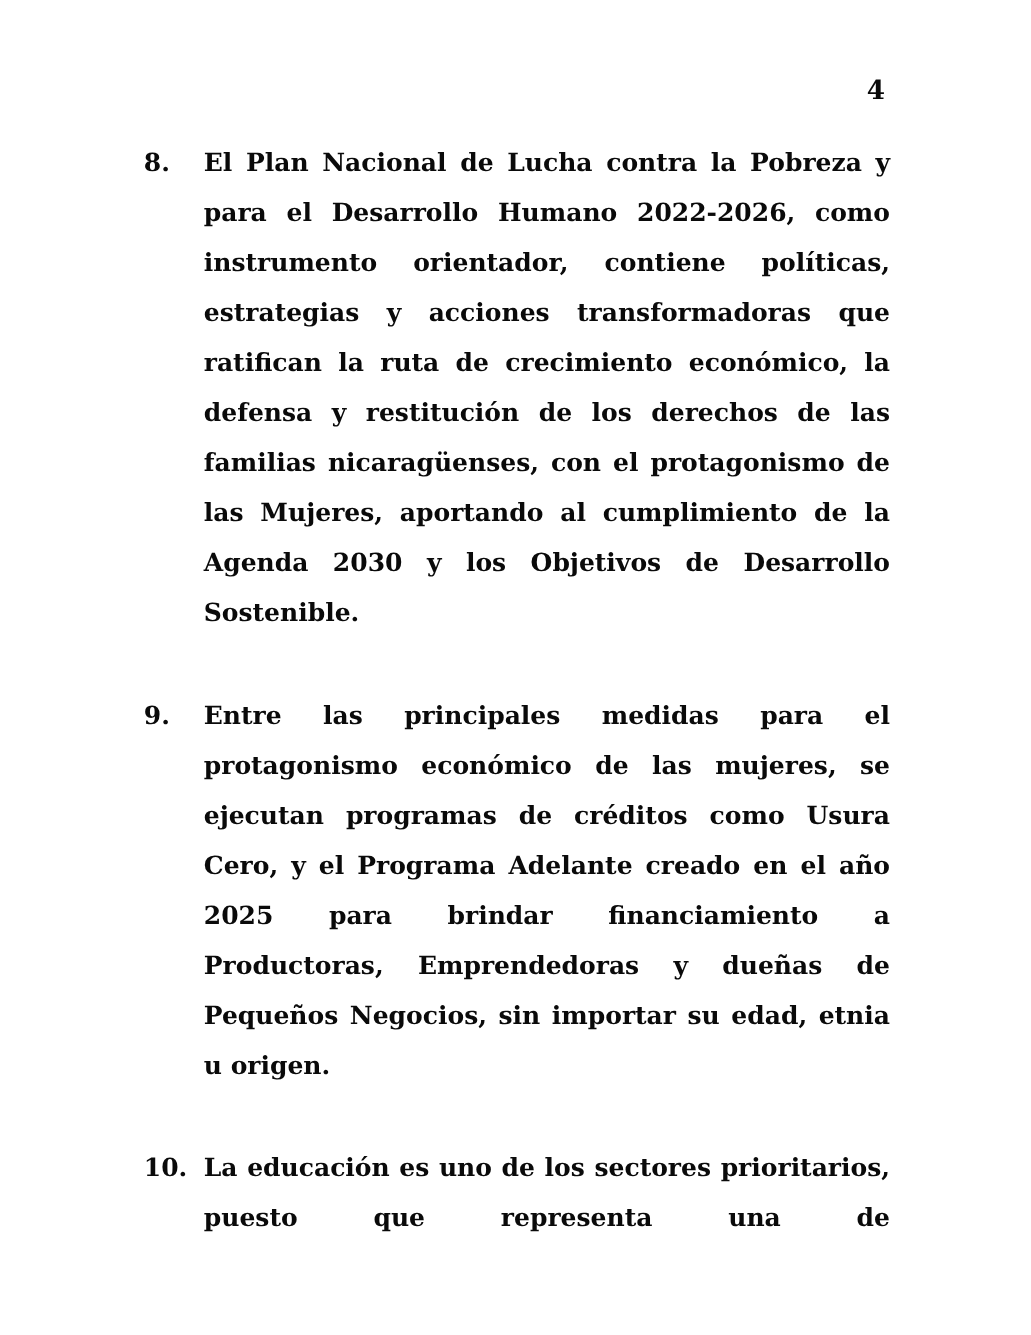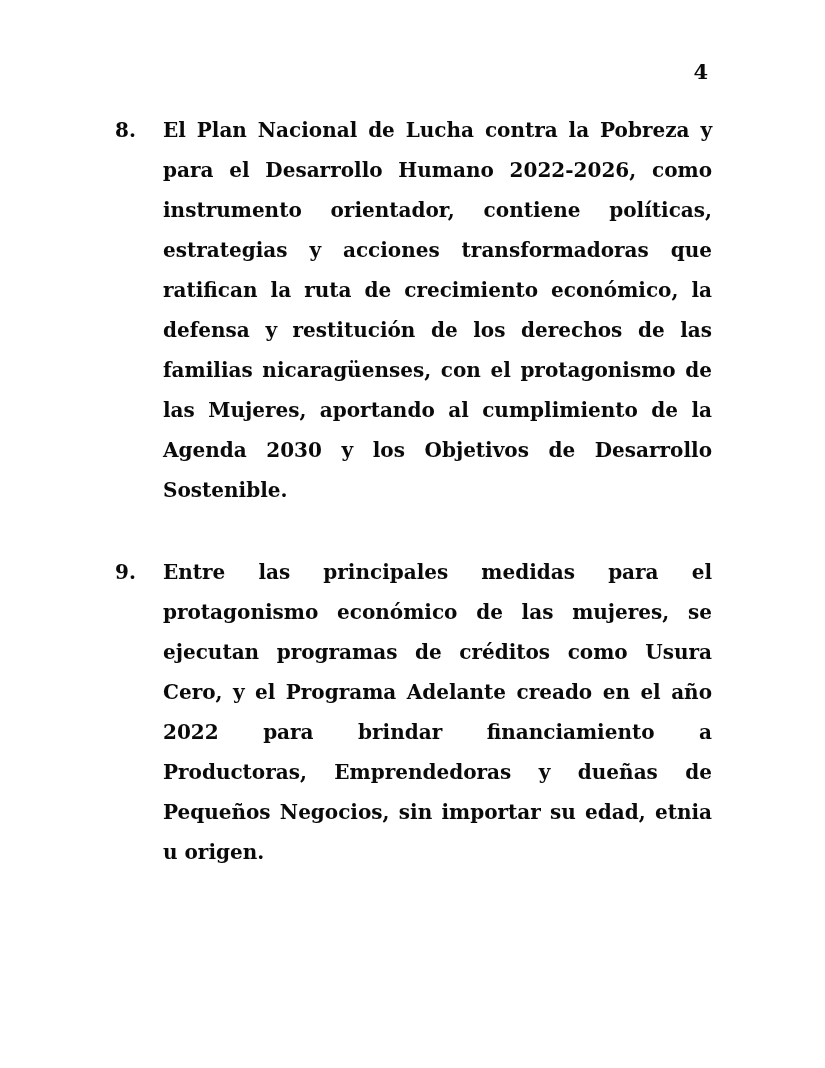--- a/index.html
+++ b/index.html
@@ -57,17 +57,21 @@
   <div class="page-number">4</div>
 
   <div>
   <div class="paragraph">
     <span class="paragraph-number">8.</span>
     <span class="paragraph-text">El Plan Nacional de Lucha contra la Pobreza y para el Desarrollo Humano 2022-2026, como instrumento orientador, contiene políticas, estrategias y acciones transformadoras que ratifican la ruta de crecimiento económico, la defensa y restitución de los derechos de las familias nicaragüenses, con el protagonismo de las Mujeres, aportando al cumplimiento de la Agenda 2030 y los Objetivos de Desarrollo Sostenible.</span>
   </div>
 
   <div class="paragraph">
     <span class="paragraph-number">9.</span>
-    <span class="paragraph-text">Entre las principales medidas para el protagonismo económico de las mujeres, se ejecutan programas de créditos como Usura Cero, y el Programa Adelante creado en el año 2022 para brindar financiamiento a Productoras, Emprendedoras y dueñas de Pequeños Negocios, sin importar su edad, etnia u origen.</span>
+    <span class="paragraph-text">Entre las principales medidas para el protagonismo económico de las mujeres, se ejecutan programas de créditos como Usura Cero, y el Programa Adelante creado en el año 2025 para brindar financiamiento a Productoras, Emprendedoras y dueñas de Pequeños Negocios, sin importar su edad, etnia u origen.</span>
   </div>
 
+  <div class="paragraph cutoff">
+    <span class="paragraph-number">10.</span>
+    <span class="paragraph-text">La educación es uno de los sectores prioritarios, puesto que representa una de</span>
+  </div>
 </div>
 </div>
 
 </body></html>

